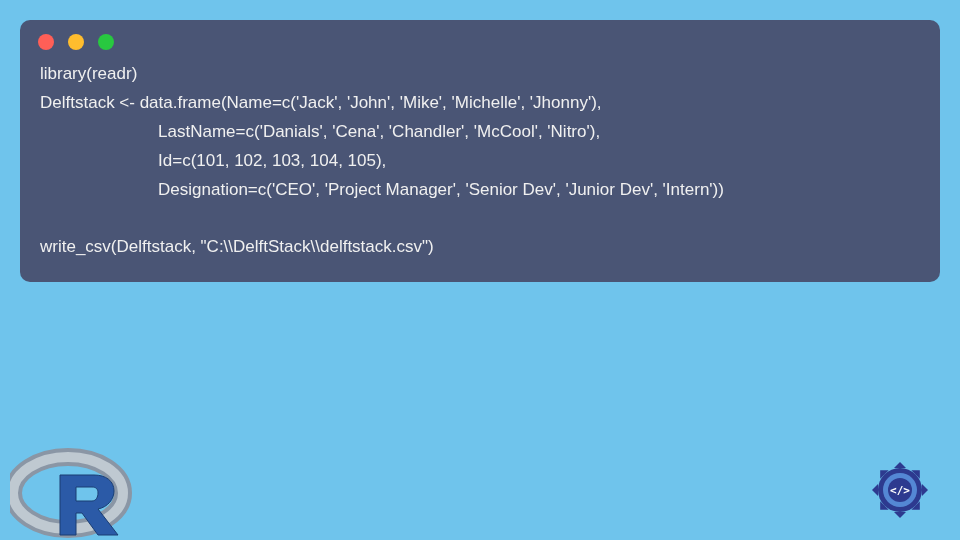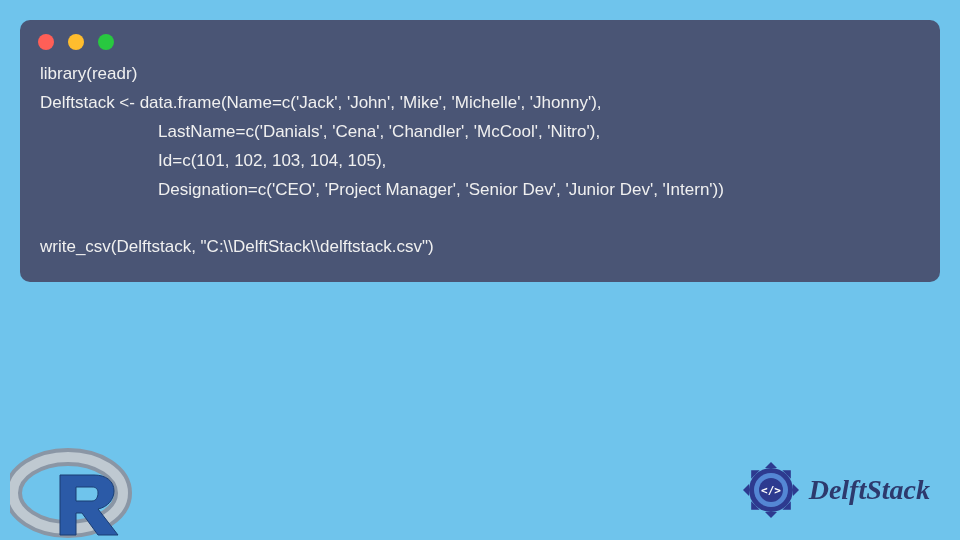--- a/index.html
+++ b/index.html
@@ -112,14 +112,13 @@
         <polygon transform="rotate(45)" points="0,28 6,22 -6,22"></polygon>
         <polygon transform="rotate(45)" points="-28,0 -22,6 -22,-6"></polygon>
         <polygon transform="rotate(45)" points="28,0 22,6 22,-6"></polygon>
       </g>
       <circle r="22" fill="#2d3a8f"></circle>
       <circle r="17" fill="#5487d4"></circle>
       <circle r="12" fill="#2d3a8f"></circle>
       <text x="0" y="4" text-anchor="middle" fill="#ffffff" font-size="11" font-family="monospace" font-weight="bold">&lt;/&gt;</text>
     </g>
   </svg>
-  <span class="ds-text">DelftStack</span>
 </div>
 
 </body></html>

